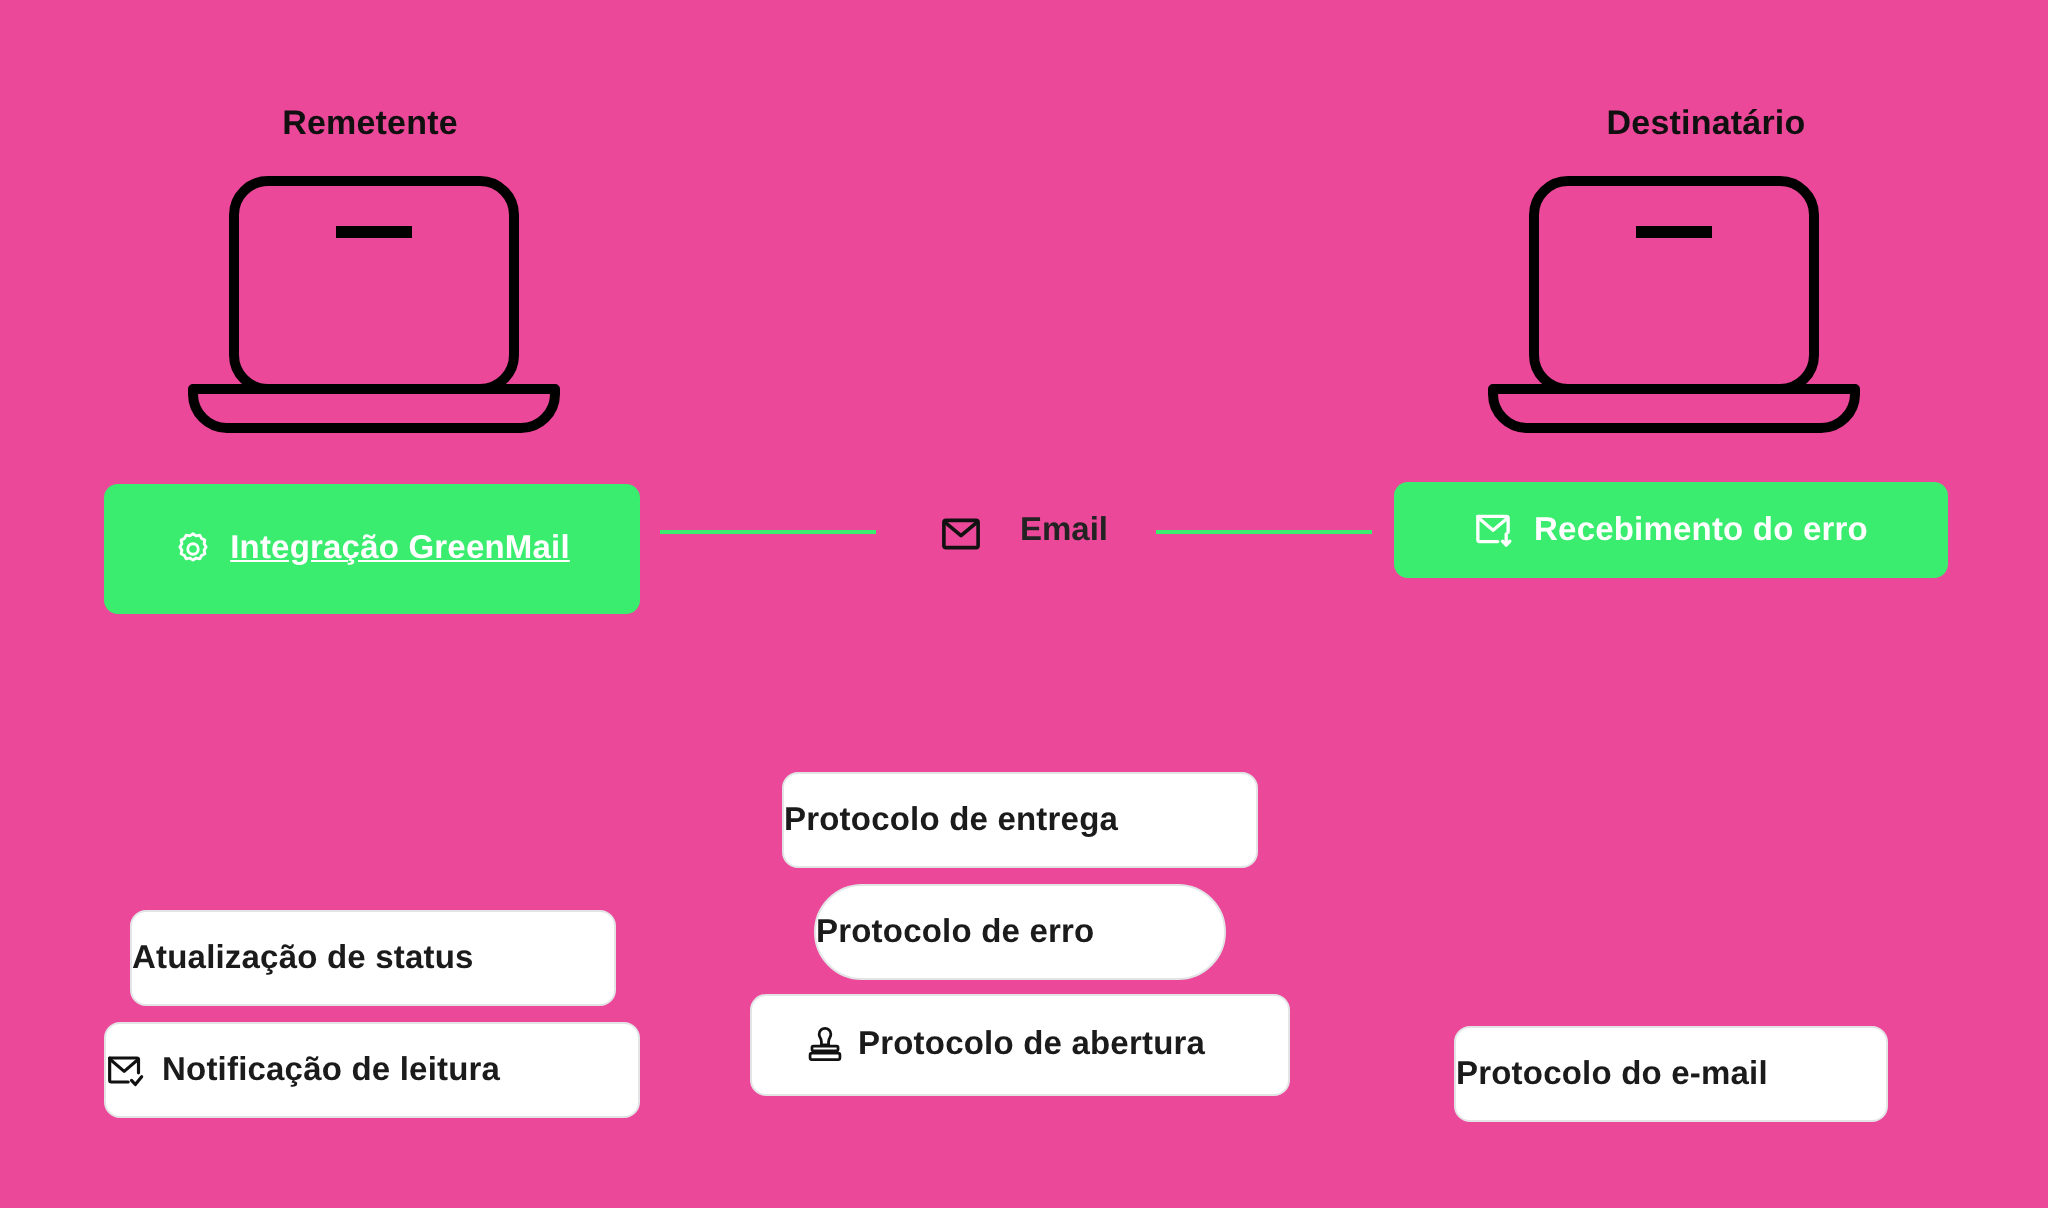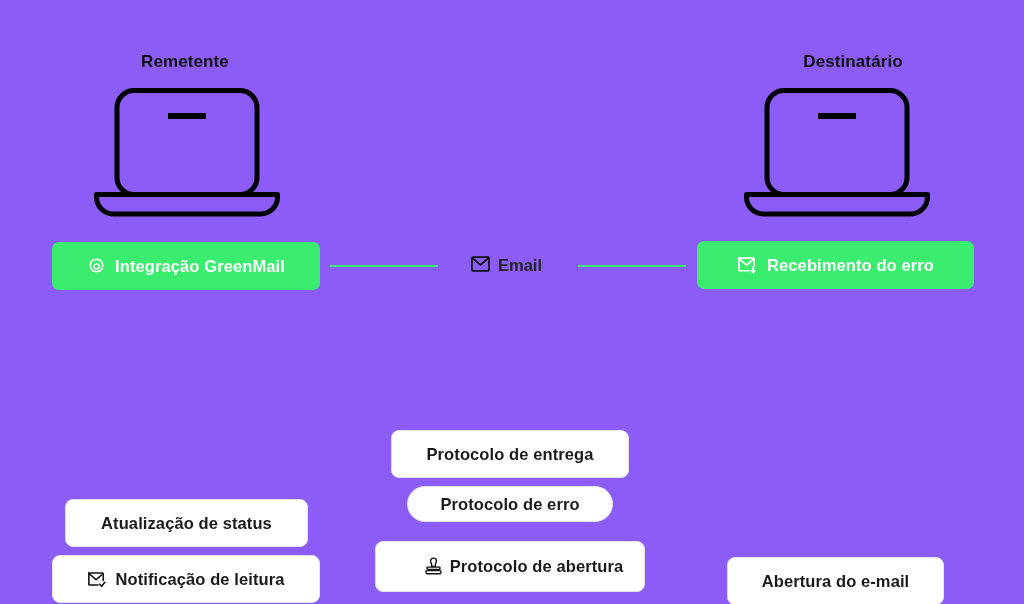--- a/index.html
+++ b/index.html
@@ -8,21 +8,21 @@
     background: #ffffff;
   }
   body {
     font-family: "Liberation Sans", sans-serif;
     -webkit-font-smoothing: antialiased;
   }
   #canvas {
     position: relative;
     width: 1024px;
     height: 604px;
-    background: #8b5cf6;
+    background: #ec4899;
     overflow: hidden;
   }
 
   
   .actor-title {
     position: absolute;
     font-size: 17px;
     font-weight: 700;
     color: #101010;
     letter-spacing: 0.1px;
@@ -58,50 +58,49 @@
     display: inline-flex;
     align-items: center;
     justify-content: center;
     flex: 0 0 auto;
   }
 
   
   .email-node {
     position: absolute;
     display: flex;
-    align-items: flex-start;
-    gap: 8px;
+    align-items: flex-end;
+    gap: 20px;
     font-size: 16.5px;
     font-weight: 700;
     color: #232323;
     white-space: nowrap;
   }
   .connector {
     position: absolute;
     height: 2px;
     background: #3aed6f;
   }
 
   
   .box {
     position: absolute;
     background: #ffffff;
     border: 1px solid #e2e4e6;
     border-radius: 8px;
     display: flex;
     align-items: center;
-    justify-content: center;
+    justify-content: flex-start;
     gap: 8px;
     font-size: 16.5px;
     font-weight: 700;
     color: #1b1b1b;
     letter-spacing: 0.1px;
     white-space: nowrap;
     box-sizing: border-box;
-    margin-top: 44px;
   }
   .box .ic {
     display: inline-flex;
     align-items: center;
     justify-content: center;
     flex: 0 0 auto;
   }
 </style>
 </head>
 <body>
@@ -111,21 +110,21 @@
   <div class="actor-title" style="left:100px; top:52px; width:170px;">Remetente</div>
 
   <div class="laptop" style="left:92px; top:86px;">
     <svg width="190" height="133" viewBox="0 0 190 133" fill="none">
       <rect x="25" y="4.5" width="140" height="104" rx="17" ry="17" stroke="#000000" stroke-width="5" fill="none"></rect>
       <line x1="76" y1="30" x2="114" y2="30" stroke="#000000" stroke-width="6" stroke-linecap="butt"></line>
       <path d="M4.5 108.5 H185.5 V111 a17 17 0 0 1 -17 17 H21.5 a17 17 0 0 1 -17 -17 Z" stroke="#000000" stroke-width="5" fill="none" stroke-linejoin="round"></path>
     </svg>
   </div>
 
-  <div class="green-btn" style="left:52px; top:242px; width:268px; height:48px;">
+  <div class="green-btn" style="left:52px; top:242px; width:268px; height:65px;text-decoration:underline;">
     <span class="ic">
       <svg width="19" height="19" viewBox="0 0 24 24" fill="none">
         <path d="M12 2.4 l2.0 1.3 2.3 -.5 1.1 2.1 2.1 1.1 -.5 2.3 1.3 2.0 -1.3 2.0 .5 2.3 -2.1 1.1 -1.1 2.1 -2.3 -.5 -2.0 1.3 -2.0 -1.3 -2.3 .5 -1.1 -2.1 -2.1 -1.1 .5 -2.3 -1.3 -2.0 1.3 -2.0 -.5 -2.3 2.1 -1.1 1.1 -2.1 2.3 .5 Z" stroke="#ffffff" stroke-width="1.8" stroke-linejoin="round" fill="none"></path>
         <circle cx="12" cy="12" r="3.3" stroke="#ffffff" stroke-width="1.8" fill="none"></circle>
       </svg>
     </span>
     <span class="btn-label">Integração GreenMail</span>
   </div>
 
   <div class="connector" style="left:330px; top:265px; width:108px;"></div>
@@ -161,21 +160,21 @@
         <path d="M18.4 12.2 V18.4 M16.3 16.4 L18.4 18.6 L20.5 16.4" stroke="#ffffff" stroke-width="1.9" fill="none" stroke-linecap="round" stroke-linejoin="round"></path>
       </svg>
     </span>
     <span class="btn-label">Recebimento do erro</span>
   </div>
 
   <div class="box" style="left:391px; top:386px; width:238px; height:48px;">
     <span>Protocolo de entrega</span>
   </div>
 
-  <div class="box" style="left:407px; top:442px; width:206px; height:36px;border-radius:24px;">
+  <div class="box" style="left:407px; top:442px; width:206px; height:48px;border-radius:24px;">
     <span>Protocolo de erro</span>
   </div>
 
   <div class="box" style="left:375px; top:497px; width:270px; height:51px;padding-left:28px;">
     <span class="ic">
       <svg width="17" height="19" viewBox="0 0 18 20" fill="none">
         <path d="M9 1.2 a3.1 3.1 0 0 0 -3.1 3.1 c0 1.2 .7 1.9 1.0 2.8 .3 .9 .25 1.9 .15 2.8 h3.9
                  c-.1 -.9 -.15 -1.9 .15 -2.8 .3 -.9 1.0 -1.6 1.0 -2.8 A3.1 3.1 0 0 0 9 1.2 Z" stroke="#111111" stroke-width="1.45" fill="none" stroke-linejoin="round"></path>
         <rect x="2.1" y="10.6" width="13.8" height="2.5" rx="0.8" stroke="#111111" stroke-width="1.45" fill="none"></rect>
         <rect x="1.1" y="14.3" width="15.8" height="3.4" rx="1.0" stroke="#111111" stroke-width="1.45" fill="none"></rect>
@@ -194,16 +193,16 @@
       </svg>
     </span>
     <span>Notificação de leitura</span>
   </div>
 
   <div class="box" style="left:65px; top:455px; width:243px; height:48px;">
     <span>Atualização de status</span>
   </div>
 
   <div class="box" style="left:727px; top:513px; width:217px; height:48px;">
-    <span>Abertura do e-mail</span>
+    <span>Protocolo do e-mail</span>
   </div>
 
 </div>
 
 </body></html>

